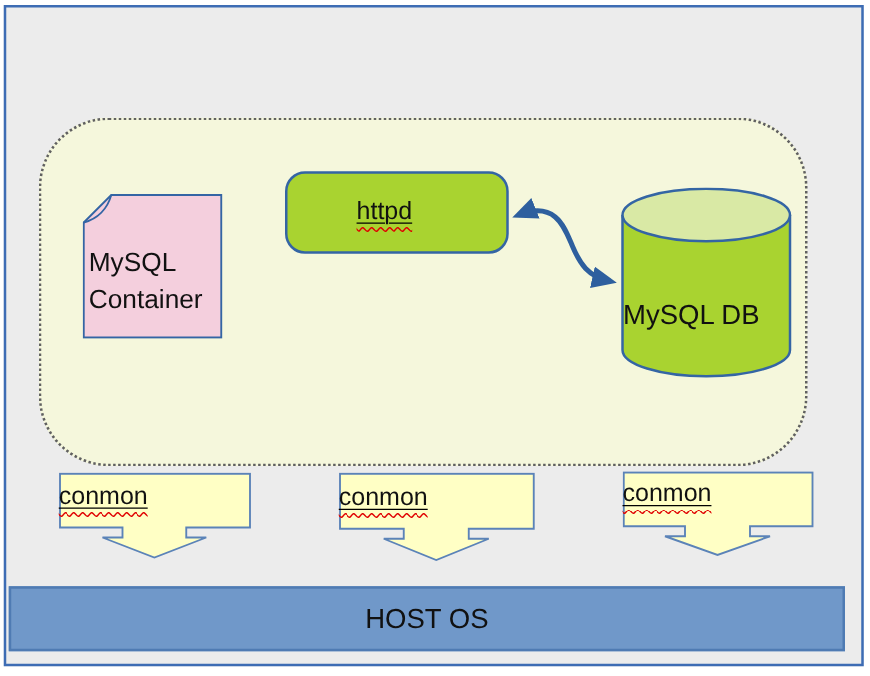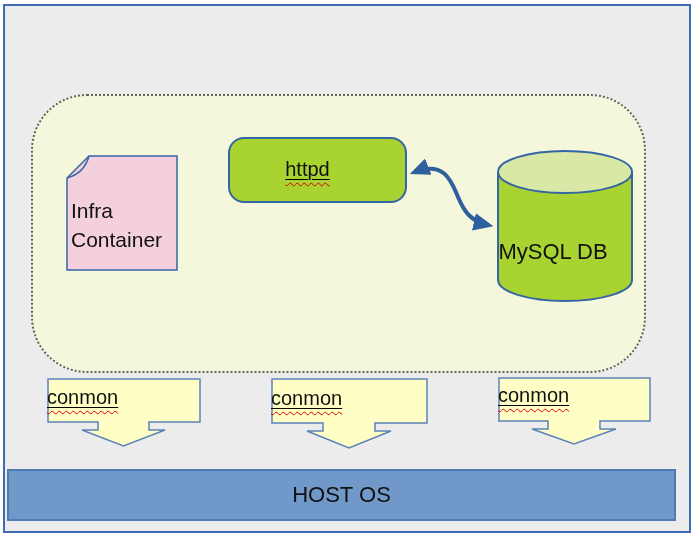--- a/index.html
+++ b/index.html
@@ -84,21 +84,21 @@
 <div id="canvas">
 
   <div class="frame"></div>
 
   <div class="pod"></div>
 
   <svg class="abs" style="left:66px; top:155px;" width="113" height="116">
     <path d="M 23,1 L 111,1 L 111,115 L 1,115 L 1,23 Z" fill="#f4cfdd" stroke="#3465a4" stroke-width="1.5"></path>
     <path d="M 23,1 C 20,12 12,20 1,23" fill="none" stroke="#3465a4" stroke-width="1.5"></path>
   </svg>
-  <div class="label infra-label">Infra
+  <div class="label infra-label">MySQL
 Container</div>
 
   <div class="httpd-box"></div>
   <div class="label httpd-label">
     <span class="u-line"><span class="u-wavy">httpd</span></span>
   </div>
 
   <svg class="abs" style="left:496px; top:150px;" width="139" height="153">
     <path d="M 2,22 L 2,130 A 67,21 0 0 0 136,130 L 136,22" fill="#a9d330" stroke="#3465a4" stroke-width="2"></path>
     <ellipse cx="69" cy="22" rx="67" ry="21" fill="#d9e9a5" stroke="#3465a4" stroke-width="2"></ellipse>

